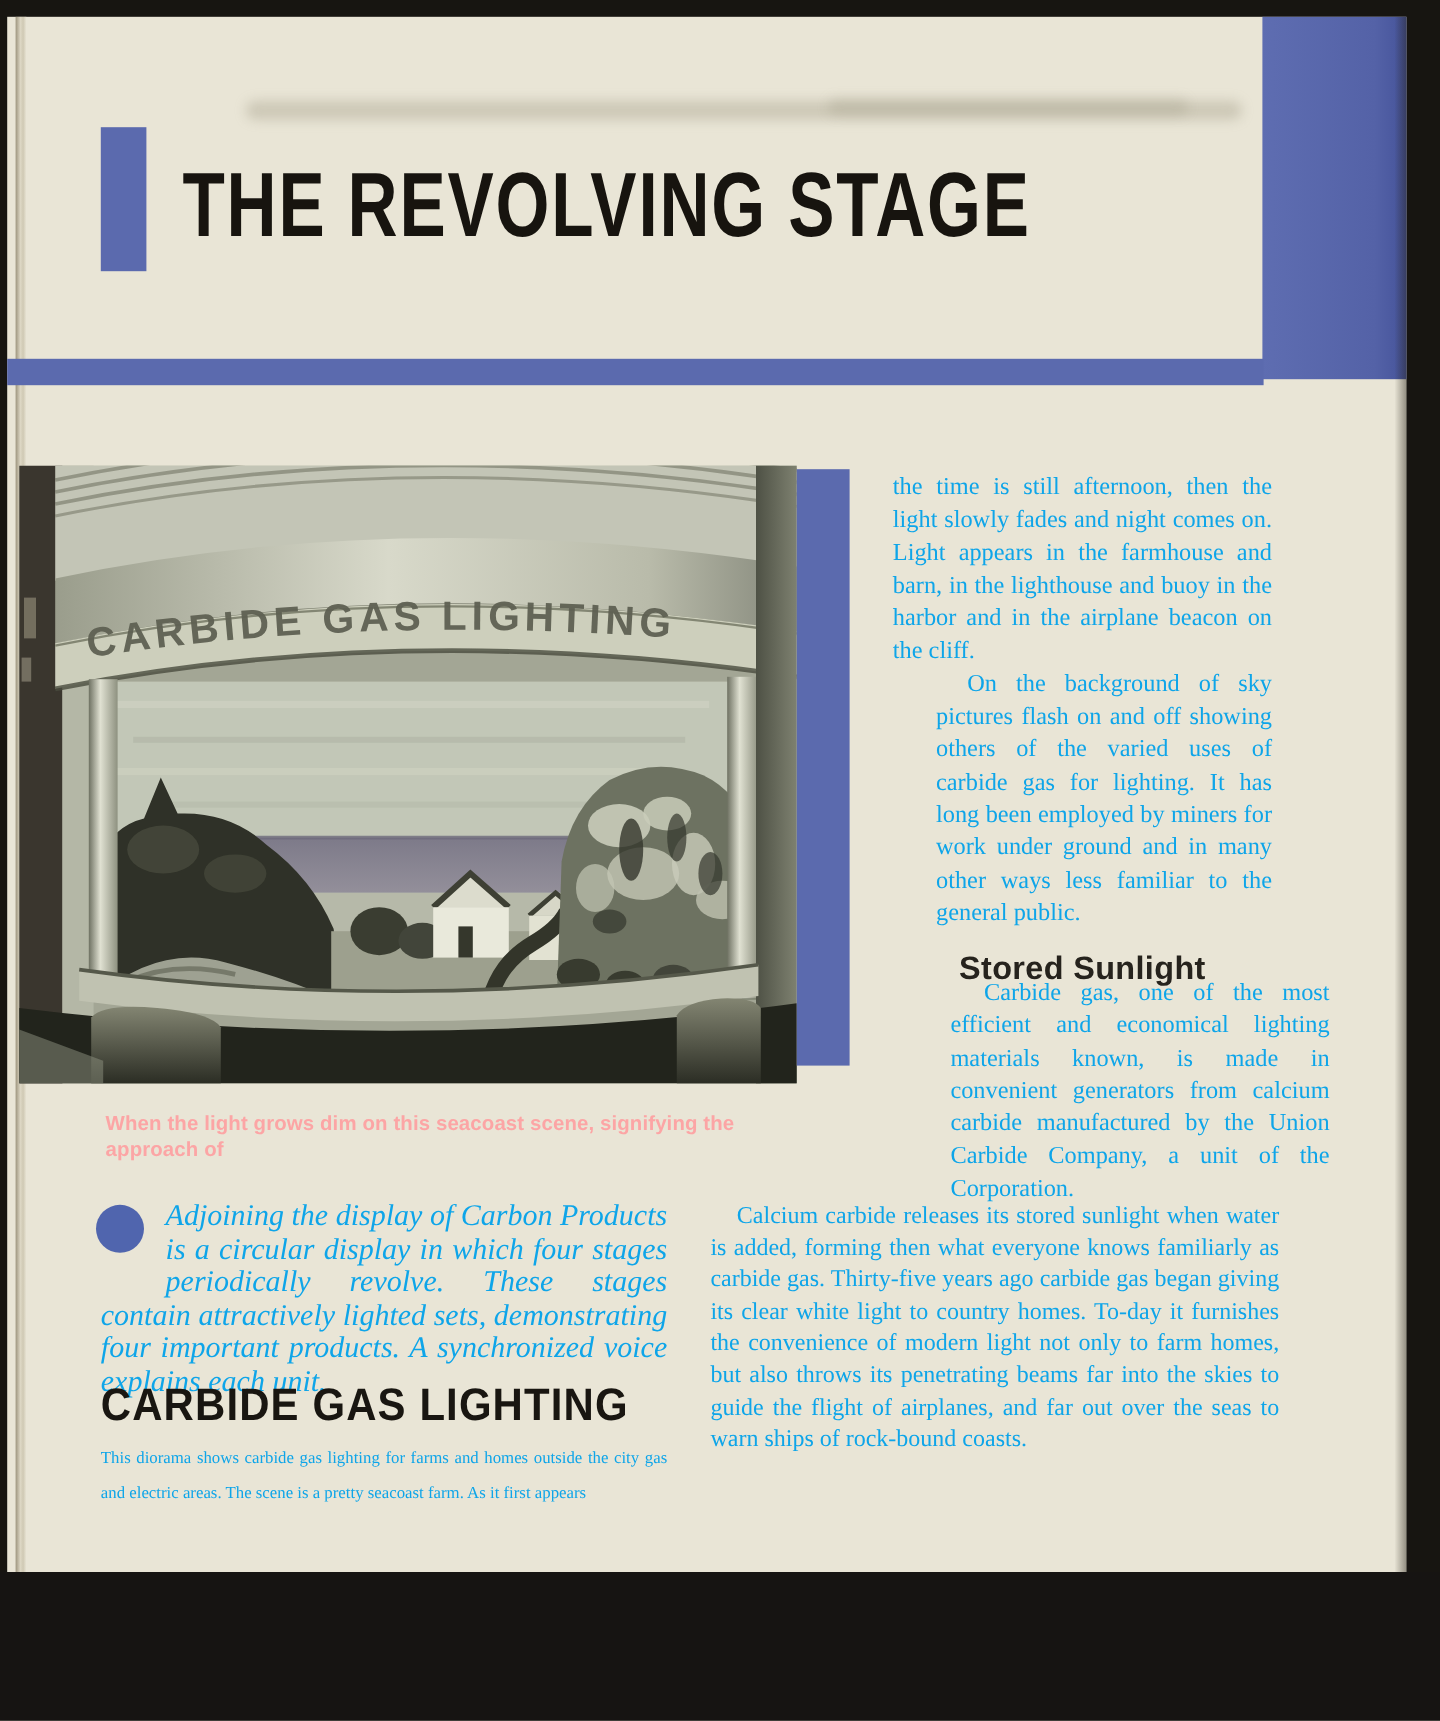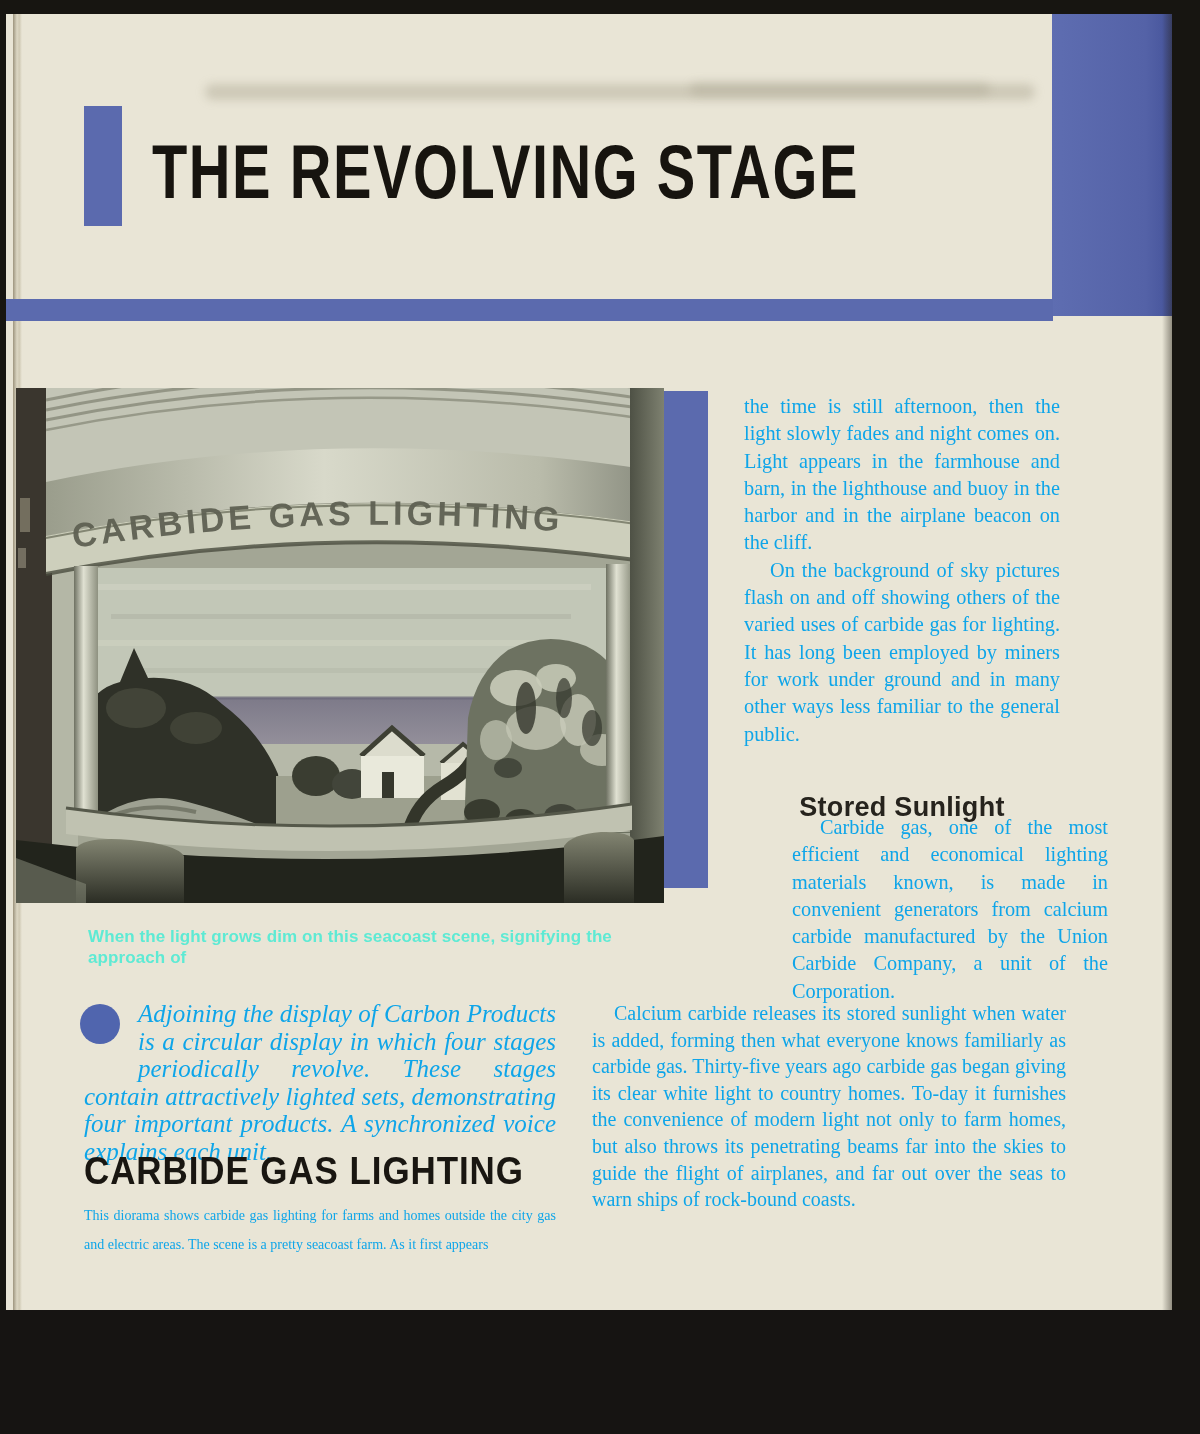--- a/index.html
+++ b/index.html
@@ -19,32 +19,32 @@
   .hband{left:6px;top:299px;width:1047px;height:22px;background:#5b6aae;}
   .title-bar{left:84px;top:106px;width:38px;height:120px;background:#5b6aae;}
   .ghost{left:205px;top:84px;width:830px;height:16px;border-radius:8px;
          background:rgba(142,136,114,.30);filter:blur(5px);}
   .ghost2{left:690px;top:82px;width:300px;height:14px;border-radius:7px;
          background:rgba(142,136,114,.22);filter:blur(5px);}
   .masthead{left:152px;top:128px;font-size:76px;font-weight:bold;letter-spacing:2px;
          color:#17140f;transform:scaleX(.76);transform-origin:left top;white-space:nowrap;}
   .photo{left:16px;top:388px;width:648px;height:515px;}
   .photo-strip{left:664px;top:391px;width:44px;height:497px;background:#5b6aae;}
-  .caption{left:88px;top:926px;width:604px;color:#5eead4;font-weight:bold;
+  .caption{left:88px;top:926px;width:604px;color:#fca5a5;font-weight:bold;
            font-size:17px;line-height:21px;letter-spacing:.1px;}
   .serif{font-family:"Liberation Serif",serif;color:#0ea5e9;text-align:justify;}
   .intro{left:84px;top:1000px;width:472px;font-size:25px;line-height:27.6px;font-style:italic;}
   .intro .step{float:left;width:54px;height:58px;}
   .bullet{left:-4px;top:4px;width:40px;height:40px;border-radius:50%;background:#5065ae;}
   .section-head{left:84px;top:1150px;font-size:38px;font-weight:bold;letter-spacing:1px;
            color:#191611;transform:scaleX(.92);transform-origin:left top;white-space:nowrap;}
   .left-para{left:84px;top:1202px;width:472px;font-size:14px;line-height:28.6px;}
   .right-col{left:744px;top:393px;width:316px;font-size:20.3px;line-height:27.3px;}
   .right-col p{margin:0;}
-  .right-col p.ind{text-indent:26px;}
+  .right-col p.ind{text-indent:26px;margin-left:36px;}
   .subhead{left:744px;top:792px;width:316px;text-align:center;font-size:27px;
            font-weight:bold;color:#26231d;letter-spacing:.3px;}
   .right-para3{left:744px;top:814px;width:316px;font-size:20.3px;line-height:27.3px;text-indent:28px;margin-left:48px;}
   .bottom-col{left:592px;top:1000px;width:474px;font-size:20px;line-height:26.6px;}
   .bottom-col p{margin:0;text-indent:22px;}
 </style>
 </head>
 <body>
 
 <div class="screen">

